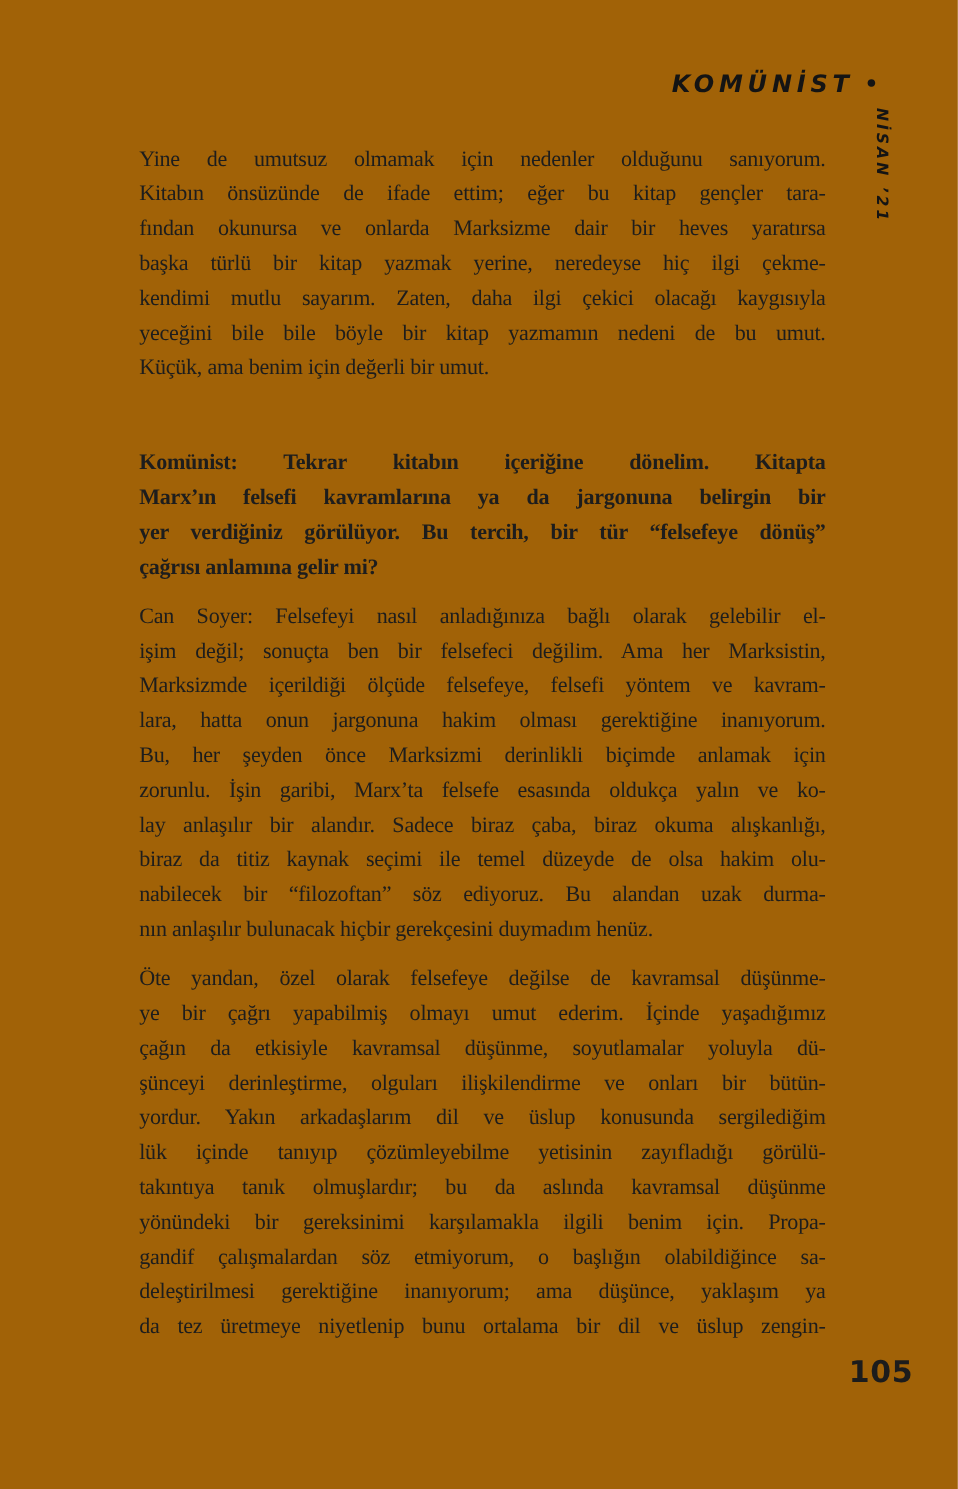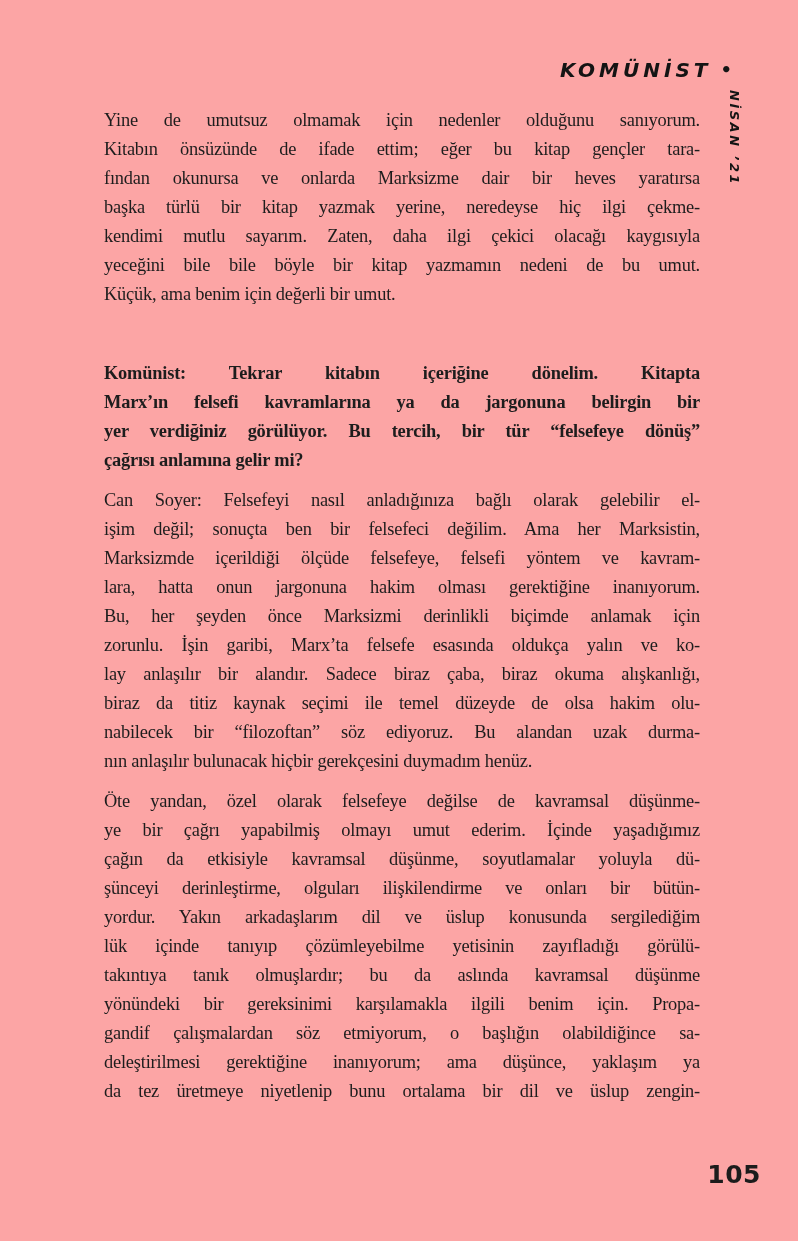--- a/index.html
+++ b/index.html
@@ -1,20 +1,20 @@
 <!DOCTYPE html>
 <html lang="tr"><head>
 <meta charset="utf-8">
 <style>
   html,body{margin:0;padding:0;}
   body{background:#e8e8e8;}
   .page{
     position:relative;
     width:798px;height:1241px;
-    background:#fca5a5;
+    background:#a16207;
     margin:0 auto;
     overflow:hidden;
   }
   
   .journal-header{
     position:absolute;
     top:58px;right:66px;
     font-family:"DejaVu Sans",sans-serif;
     font-weight:700;font-style:italic;
     font-size:20px;
@@ -42,38 +42,38 @@
   }
   
   .text-block{
     position:absolute;
     left:104px;top:106px;width:596px;
     font-family:"Liberation Serif",serif;
     font-size:18.4px;
     letter-spacing:-0.2px;
     color:#1d1d1d;
   }
-  .para{margin:0;}
+  .para{margin:12px;}
   .para + .para{margin-top:11px;}
   .para.question{margin-top:50px;font-weight:700;}
   .line{
     height:29px;line-height:29px;
     text-align:justify;
     text-align-last:justify;
     overflow:visible;
   }
   .line.last{
     text-align:center;
     text-align-last:left;
   }
   .para.answer b{font-weight:400;}
   
   .page-number{
     position:absolute;
-    right:37px;top:1160px;
+    right:37px;top:1129px;
     font-family:"DejaVu Sans",sans-serif;
     font-weight:700;
     font-size:25px;
     letter-spacing:0.5px;
     color:#1c1c1c;
   }
 </style>
 </head>
 <body>
 

